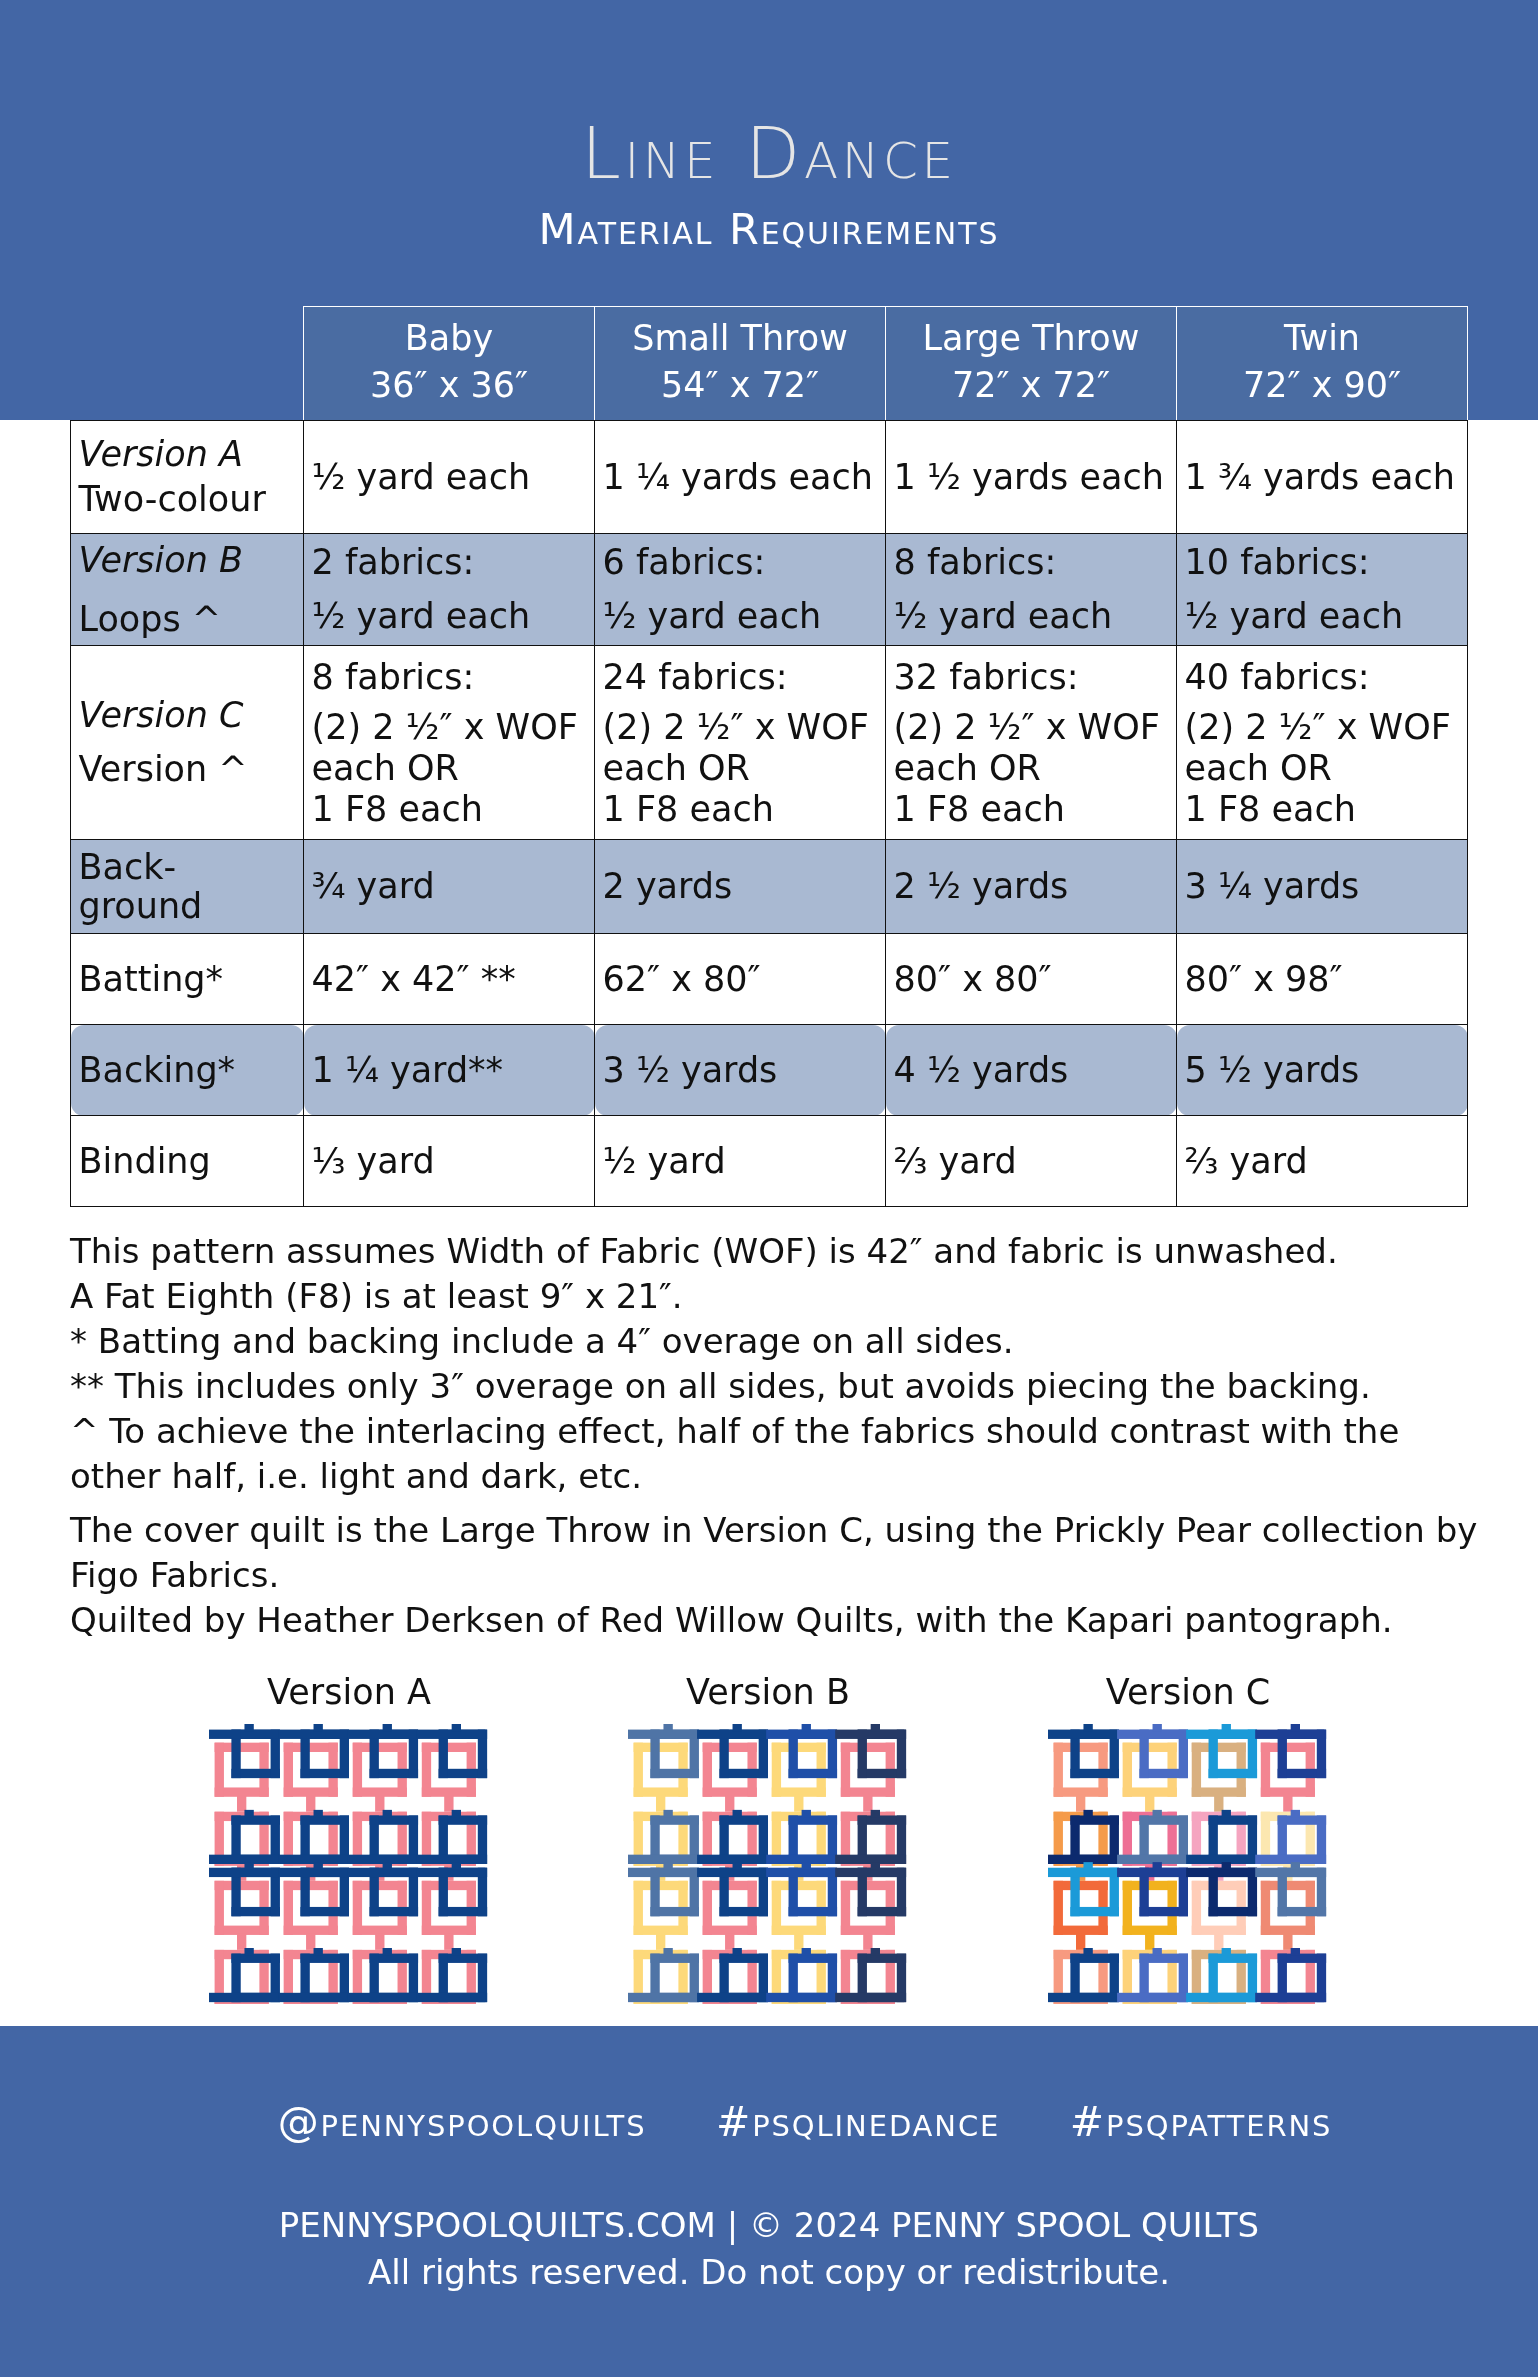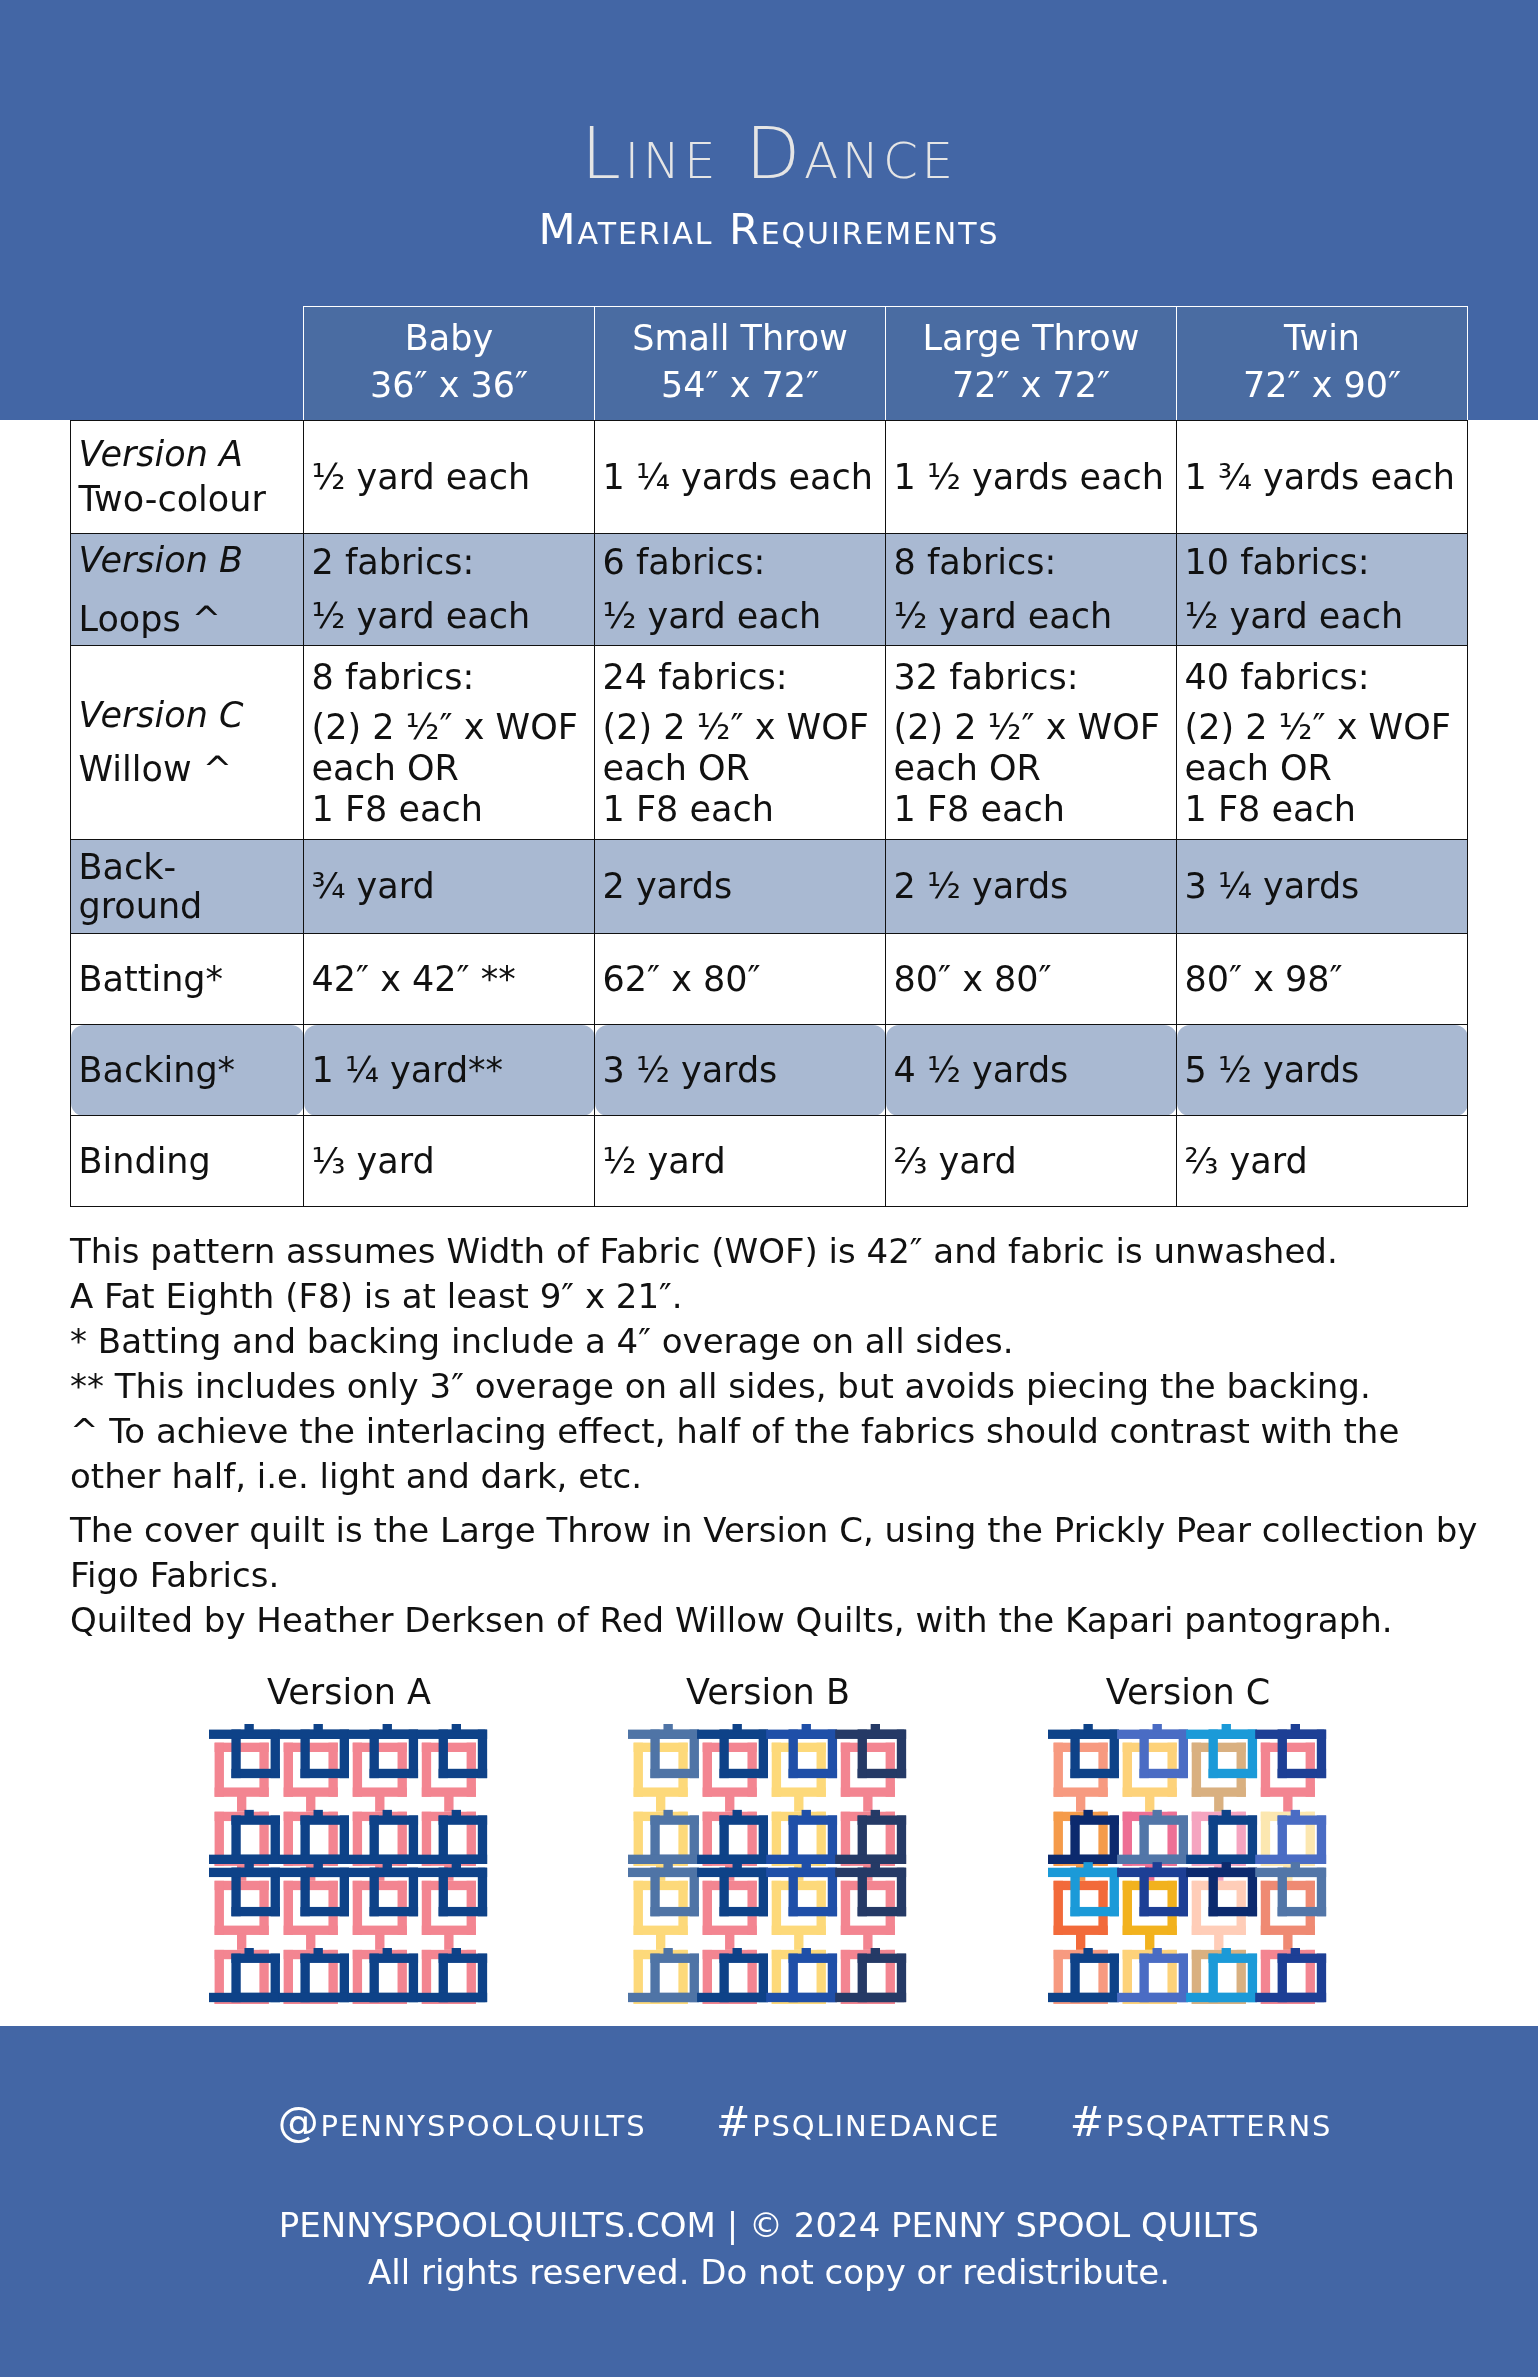--- a/index.html
+++ b/index.html
@@ -164,21 +164,21 @@
           <span class="ln">½ yard each</span>
         </td>
     <td>
           <span class="ln">10 fabrics:</span>
           <span class="ln">½ yard each</span>
         </td>
   </tr>
   <tr class="r-c">
     <td class="lbl">
       <span class="it">Version C</span>
-      <span class="ln" style="margin-top:9.3px">Willow ^</span>
+      <span class="ln" style="margin-top:9.3px">Version ^</span>
     </td>
     <td>
           <span class="ln first">8 fabrics:</span>
           <span class="ln tight">(2) 2 ½″ x WOF</span>
           <span class="ln tight">each OR</span>
           <span class="ln tight">1 F8 each</span>
         </td>
     <td>
           <span class="ln first">24 fabrics:</span>
           <span class="ln tight">(2) 2 ½″ x WOF</span>

